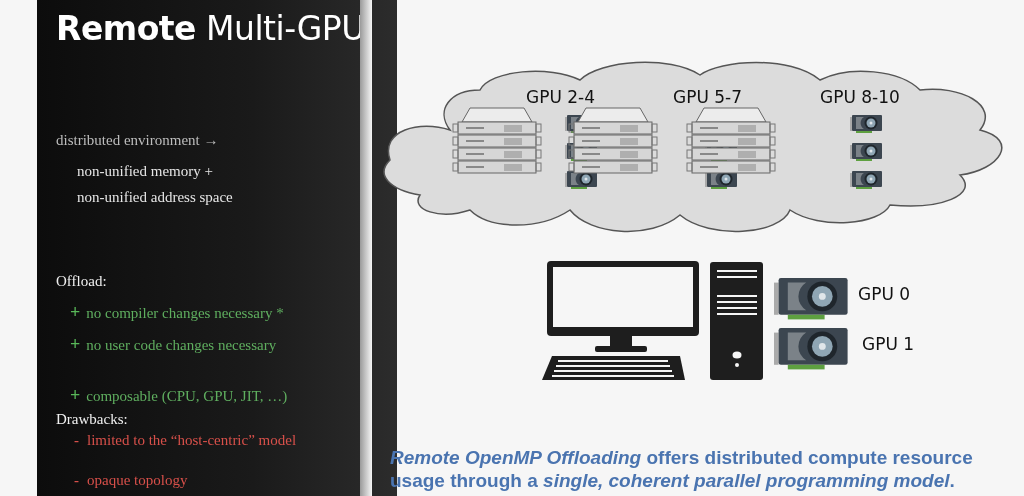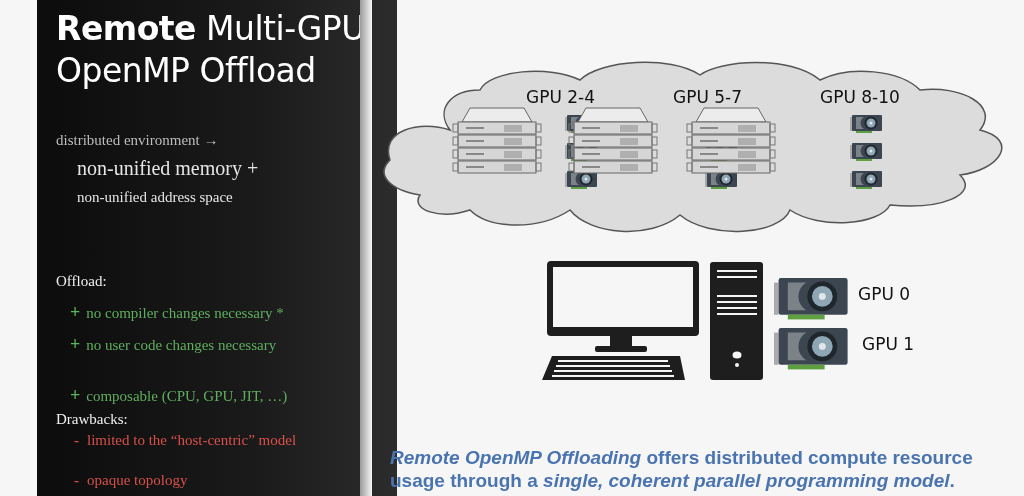--- a/index.html
+++ b/index.html
@@ -3,21 +3,21 @@
 <meta charset="utf-8">
 <style>
   html,body{margin:0;padding:0;}
   body{width:1024px;height:496px;overflow:hidden;position:relative;background:#f6f6f6;font-family:"Liberation Sans",sans-serif;}
   .left{position:absolute;left:0;top:0;width:360px;height:496px;background:linear-gradient(90deg,#0c0c0c 0%,#1a1a1a 60%,#2c2c2c 100%);color:#fff;margin-left:37px;}
   .shadow{position:absolute;left:360px;top:0;width:12px;height:496px;background:linear-gradient(90deg,#9a9a9a,#f6f6f6);}
   .title{position:absolute;left:19px;top:8px;font-size:33px;line-height:42px;font-family:"DejaVu Sans",sans-serif;font-weight:normal;letter-spacing:-0.5px;}
   .title b{font-weight:bold;}
   .txt{position:absolute;font-family:Liberation Serif, serif;white-space:nowrap;}
   .env{left:19px;top:132px;font-size:15px;color:#bdbdbd;}
-  .sub1{left:40px;top:157px;font-size:20px;color:#e6e6e6;}
+  .sub1{left:40px;top:163px;font-size:15px;color:#e6e6e6;}
   .sub2{left:40px;top:189px;font-size:15px;color:#e6e6e6;}
   .hdr{font-size:15px;color:#f0f0f0;}
   .ben{left:19px;top:273px;}
   .drw{left:19px;top:411px;}
   .plus{color:#5fae5f;font-size:15px;}
   .plus .sign{font-weight:bold;font-size:18px;margin-right:6px;color:#59b859;}
   .minus{color:#d8504a;font-size:15px;}
   .minus .sign{font-weight:bold;margin-right:8px;}
   .b1{left:33px;top:302px;} .b2{left:33px;top:334px;} .b3{left:33px;top:385px;}
   .d1{left:37px;top:432px;} .d2{left:37px;top:472px;text-align:right;}
@@ -25,21 +25,20 @@
   .gpulabel{font-family:"DejaVu Sans",sans-serif;font-size:17px;fill:#111;}
   .caption{position:absolute;left:390px;top:446px;width:634px;text-align:left;font-family:"Liberation Sans",sans-serif;font-weight:bold;font-size:19px;line-height:23px;color:#4a74b0;}
   .caption i{font-style:italic;}
 </style>
 </head>
 <body>
 
 <div class="left">
   <div class="title">
     <b>Remote</b><span> Multi-GPU</span><br>
-    <span>OpenMP Offload</span>
   </div>
   <div class="txt env">distributed environment →</div>
   <div class="txt sub1">non-unified memory +</div>
   <div class="txt sub2">non-unified address space</div>
 
   <div class="txt hdr ben">Offload:</div>
   <div class="txt plus b2"><span class="sign">+</span><span>no user code changes necessary</span></div>
   <div class="txt plus b1"><span class="sign">+</span><span>no compiler changes necessary *</span></div>
   <div class="txt plus b3"><span class="sign">+</span><span>composable (CPU, GPU, JIT, …)</span></div>
 

